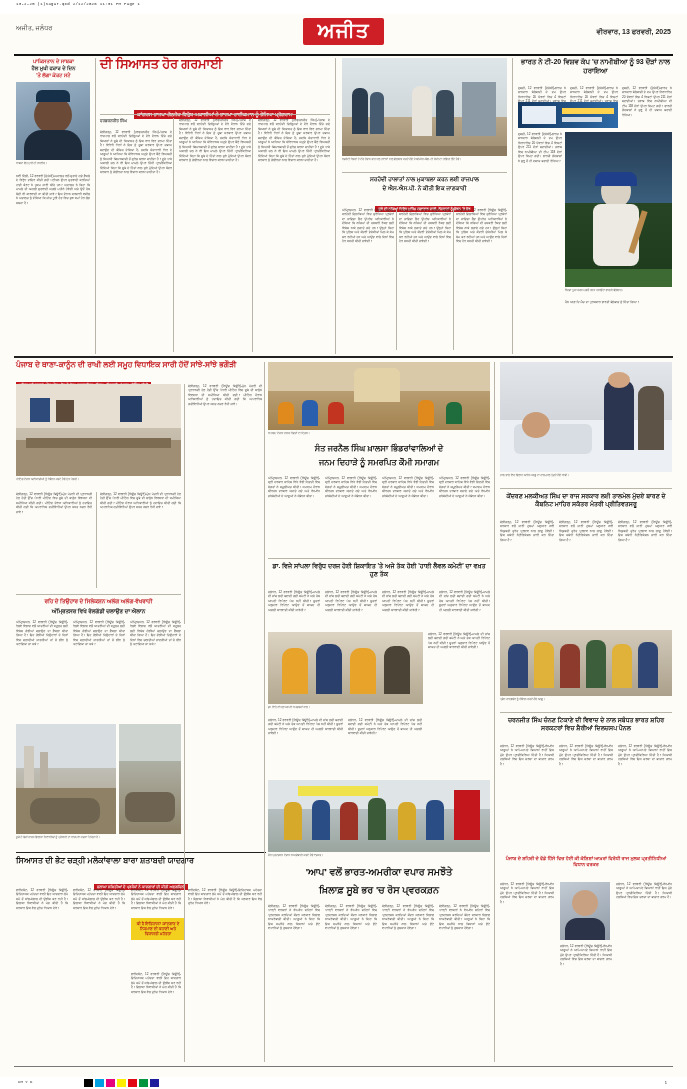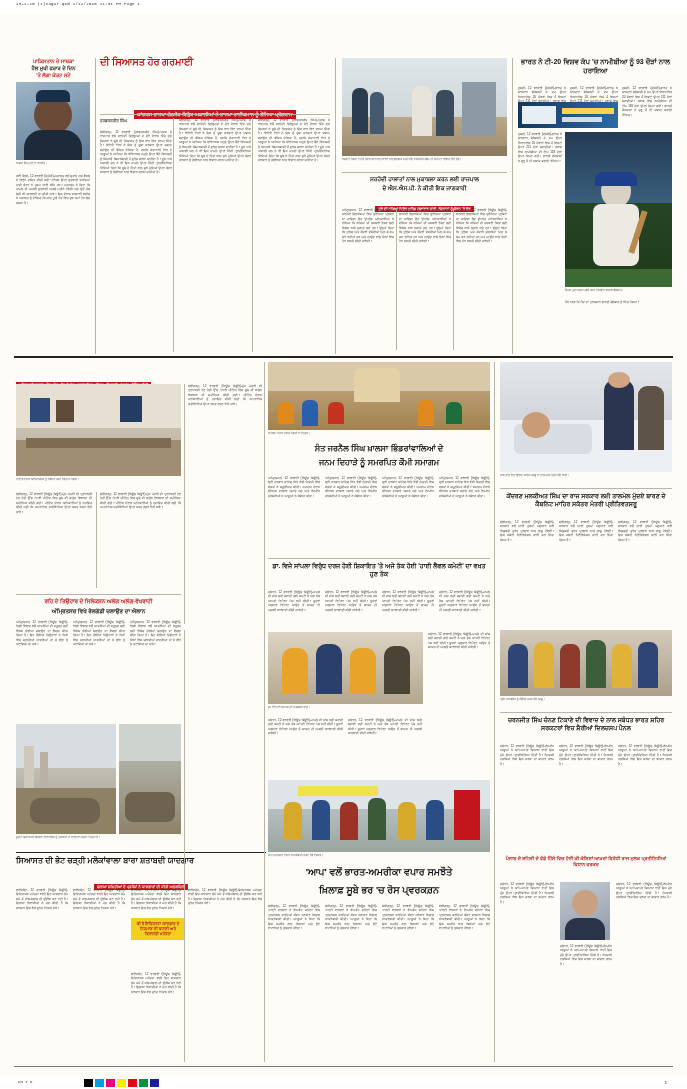--- a/index.html
+++ b/index.html
@@ -46,40 +46,47 @@
 </style>
 </head>
 <body>
 
 <div id="page">
 
   <div id="regbar">
     <div id="regtext">13-2-25 (1)Sagar.qxd  2/12/2026  11:31 PM  Page 1</div>
   </div>
 
+  <div id="masthead">
+    <div class="mh-left">ਅਜੀਤ, ਜਲੰਧਰ</div>
+    <div class="mh-logo">
+      <span>ਅਜੀਤ</span>
+    </div>
+    <div class="mh-right">ਵੀਰਵਾਰ, 13 ਫਰਵਰੀ, 2025</div>
+  </div>
 
   <div class="col" style="left:16px;top:58px;width:75px;">
     <div class="hl red" style="font-size:5.2px;line-height:1.3;text-align:center;">ਪਾਕਿਸਤਾਨ ਦੇ ਸਾਬਕਾ</div>
     <div class="hl" style="font-size:5.2px;line-height:1.3;text-align:center;color:#111;">ਹੈਲ ਮੁਖੀ ਫਰਾਰ ਦੇ ਦਿਨ</div>
     <div class="hl red" style="font-size:5.2px;line-height:1.3;text-align:center;">'ਤੇ ਲੱਗਾ ਕੋਰਟ ਸਟੇ</div>
   </div>
 
   <div class="ph" style="left:16px;top:82px;width:74px;height:78px;">
     <div class="sky" style="height:100%;background:linear-gradient(160deg,#9fb5c8,#5e7a93);"></div>
     <div style="position:absolute;left:18px;top:14px;width:38px;height:38px;border-radius:50%;background:#6b4a37;"></div>
     <div style="position:absolute;left:8px;bottom:0;width:58px;height:30px;background:#1d2a3a;border-radius:18px 18px 0 0;"></div>
     <div style="position:absolute;left:20px;top:8px;width:34px;height:12px;background:#16304a;border-radius:6px 6px 0 0;"></div>
   </div>
   <div class="cap" style="position:absolute;left:16px;top:162px;width:74px;">ਸਾਬਕਾ ਫ਼ੌਜ ਮੁਖੀ ਦੀ ਤਸਵੀਰ।</div>
   <div class="body" style="position:absolute;left:16px;top:174px;width:74px;height:180px;overflow:hidden;">ਨਵੀਂ ਦਿੱਲੀ, 12 ਫਰਵਰੀ (ਏਜੰਸੀ)-ਅਦਾਲਤ ਵਲੋਂ ਸੁਣਾਏ ਗਏ ਫ਼ੈਸਲੇ ਦੇ ਵਿਰੁੱਧ ਦਾਇਰ ਕੀਤੀ ਗਈ ਪਟੀਸ਼ਨ ਉਪਰ ਸੁਣਵਾਈ ਕਰਦਿਆਂ ਹਾਈ ਕੋਰਟ ਨੇ ਹੁਕਮ ਜਾਰੀ ਕੀਤੇ ਹਨ। ਅਦਾਲਤ ਨੇ ਕਿਹਾ ਕਿ ਮਾਮਲੇ ਦੀ ਅਗਲੀ ਸੁਣਵਾਈ ਅਗਲੇ ਮਹੀਨੇ ਹੋਵੇਗੀ ਅਤੇ ਉਦੋਂ ਤੱਕ ਕੋਈ ਵੀ ਕਾਰਵਾਈ ਨਾ ਕੀਤੀ ਜਾਵੇ। ਇਸ ਦੌਰਾਨ ਸਰਕਾਰੀ ਵਕੀਲ ਨੇ ਅਦਾਲਤ ਨੂੰ ਦੱਸਿਆ ਕਿ ਜਾਂਚ ਪੂਰੀ ਹੋਣ ਵਿਚ ਕੁਝ ਸਮਾਂ ਹੋਰ ਲੱਗ ਸਕਦਾ ਹੈ।</div>
 
   <div class="rule vrule" style="left:95px;top:58px;height:296px;"></div>
 
   <div class="col" style="left:100px;top:56px;width:230px;">
-    <div class="hl red" style="font-size:10px;line-height:1.22;letter-spacing:-0.2px;">ਦੀ ਸਿਆਸਤ ਹੋਰ ਗਰਮਾਈ</div>
+    <div class="hl red" style="font-size:13px;line-height:1.22;letter-spacing:-0.2px;">ਦੀ ਸਿਆਸਤ ਹੋਰ ਗਰਮਾਈ</div>
   </div>
   <div style="position:absolute;left:100px;top:102px;width:230px;text-align:center;">
     <span class="kicker">ਕਾਂਗਰਸ-ਭਾਜਪਾ ਗੱਠਜੋੜ ਵਿਰੁੱਧ ਅਕਾਲੀਆਂ ਨੇ ਭਾਜਪਾ ਹਾਈਕਮਾਨ ਨੂੰ ਭੇਜਿਆ ਪ੍ਰੋਗਰਾਮ</span>
   </div>
   <div class="rule hrule" style="left:100px;top:114px;width:230px;"></div>
   <div class="byline" style="position:absolute;left:100px;top:118px;width:72px;font-weight:bold;">ਹਰਭਜਨਜੀਤ ਸਿੰਘ</div>
   <div class="body" style="position:absolute;left:100px;top:130px;width:72px;height:222px;overflow:hidden;">ਚੰਡੀਗੜ੍ਹ, 12 ਫਰਵਰੀ (ਹਰਭਜਨਜੀਤ ਸਿੰਘ)-ਪੰਜਾਬ ਦੇ ਰਾਜਪਾਲ ਵਲੋਂ ਸਰਹੱਦੀ ਜ਼ਿਲ੍ਹਿਆਂ ਦੇ ਦੌਰੇ ਦੌਰਾਨ ਦਿੱਤੇ ਗਏ ਬਿਆਨਾਂ ਨੇ ਸੂਬੇ ਦੀ ਸਿਆਸਤ ਨੂੰ ਇਕ ਵਾਰ ਫਿਰ ਗਰਮਾ ਦਿੱਤਾ ਹੈ। ਵਿਰੋਧੀ ਧਿਰਾਂ ਨੇ ਇਸ ਨੂੰ ਸੂਬਾ ਸਰਕਾਰ ਉਪਰ ਦਬਾਅ ਬਣਾਉਣ ਦੀ ਕੋਸ਼ਿਸ਼ ਦੱਸਿਆ ਹੈ, ਜਦਕਿ ਸੱਤਾਧਾਰੀ ਧਿਰ ਦੇ ਆਗੂਆਂ ਨੇ ਆਖਿਆ ਕਿ ਸੰਵਿਧਾਨਕ ਅਹੁਦੇ ਉਪਰ ਬੈਠੇ ਵਿਅਕਤੀ ਨੂੰ ਸਿਆਸੀ ਬਿਆਨਬਾਜ਼ੀ ਤੋਂ ਗੁਰੇਜ਼ ਕਰਨਾ ਚਾਹੀਦਾ ਹੈ। ਦੂਜੇ ਪਾਸੇ ਅਕਾਲੀ ਦਲ ਨੇ ਵੀ ਇਸ ਮਾਮਲੇ ਉਪਰ ਤਿੱਖੀ ਪ੍ਰਤੀਕਿਰਿਆ ਦਿੰਦਿਆਂ ਕਿਹਾ ਕਿ ਸੂਬੇ ਦੇ ਹਿੱਤਾਂ ਨਾਲ ਜੁੜੇ ਮੁੱਦਿਆਂ ਉਪਰ ਕੇਂਦਰ ਸਰਕਾਰ ਨੂੰ ਗੰਭੀਰਤਾ ਨਾਲ ਵਿਚਾਰ ਕਰਨਾ ਚਾਹੀਦਾ ਹੈ।</div>
   <div class="body" style="position:absolute;left:179px;top:118px;width:72px;height:234px;overflow:hidden;">ਚੰਡੀਗੜ੍ਹ, 12 ਫਰਵਰੀ (ਹਰਭਜਨਜੀਤ ਸਿੰਘ)-ਪੰਜਾਬ ਦੇ ਰਾਜਪਾਲ ਵਲੋਂ ਸਰਹੱਦੀ ਜ਼ਿਲ੍ਹਿਆਂ ਦੇ ਦੌਰੇ ਦੌਰਾਨ ਦਿੱਤੇ ਗਏ ਬਿਆਨਾਂ ਨੇ ਸੂਬੇ ਦੀ ਸਿਆਸਤ ਨੂੰ ਇਕ ਵਾਰ ਫਿਰ ਗਰਮਾ ਦਿੱਤਾ ਹੈ। ਵਿਰੋਧੀ ਧਿਰਾਂ ਨੇ ਇਸ ਨੂੰ ਸੂਬਾ ਸਰਕਾਰ ਉਪਰ ਦਬਾਅ ਬਣਾਉਣ ਦੀ ਕੋਸ਼ਿਸ਼ ਦੱਸਿਆ ਹੈ, ਜਦਕਿ ਸੱਤਾਧਾਰੀ ਧਿਰ ਦੇ ਆਗੂਆਂ ਨੇ ਆਖਿਆ ਕਿ ਸੰਵਿਧਾਨਕ ਅਹੁਦੇ ਉਪਰ ਬੈਠੇ ਵਿਅਕਤੀ ਨੂੰ ਸਿਆਸੀ ਬਿਆਨਬਾਜ਼ੀ ਤੋਂ ਗੁਰੇਜ਼ ਕਰਨਾ ਚਾਹੀਦਾ ਹੈ। ਦੂਜੇ ਪਾਸੇ ਅਕਾਲੀ ਦਲ ਨੇ ਵੀ ਇਸ ਮਾਮਲੇ ਉਪਰ ਤਿੱਖੀ ਪ੍ਰਤੀਕਿਰਿਆ ਦਿੰਦਿਆਂ ਕਿਹਾ ਕਿ ਸੂਬੇ ਦੇ ਹਿੱਤਾਂ ਨਾਲ ਜੁੜੇ ਮੁੱਦਿਆਂ ਉਪਰ ਕੇਂਦਰ ਸਰਕਾਰ ਨੂੰ ਗੰਭੀਰਤਾ ਨਾਲ ਵਿਚਾਰ ਕਰਨਾ ਚਾਹੀਦਾ ਹੈ।</div>
   <div class="body" style="position:absolute;left:258px;top:118px;width:72px;height:234px;overflow:hidden;">ਚੰਡੀਗੜ੍ਹ, 12 ਫਰਵਰੀ (ਹਰਭਜਨਜੀਤ ਸਿੰਘ)-ਪੰਜਾਬ ਦੇ ਰਾਜਪਾਲ ਵਲੋਂ ਸਰਹੱਦੀ ਜ਼ਿਲ੍ਹਿਆਂ ਦੇ ਦੌਰੇ ਦੌਰਾਨ ਦਿੱਤੇ ਗਏ ਬਿਆਨਾਂ ਨੇ ਸੂਬੇ ਦੀ ਸਿਆਸਤ ਨੂੰ ਇਕ ਵਾਰ ਫਿਰ ਗਰਮਾ ਦਿੱਤਾ ਹੈ। ਵਿਰੋਧੀ ਧਿਰਾਂ ਨੇ ਇਸ ਨੂੰ ਸੂਬਾ ਸਰਕਾਰ ਉਪਰ ਦਬਾਅ ਬਣਾਉਣ ਦੀ ਕੋਸ਼ਿਸ਼ ਦੱਸਿਆ ਹੈ, ਜਦਕਿ ਸੱਤਾਧਾਰੀ ਧਿਰ ਦੇ ਆਗੂਆਂ ਨੇ ਆਖਿਆ ਕਿ ਸੰਵਿਧਾਨਕ ਅਹੁਦੇ ਉਪਰ ਬੈਠੇ ਵਿਅਕਤੀ ਨੂੰ ਸਿਆਸੀ ਬਿਆਨਬਾਜ਼ੀ ਤੋਂ ਗੁਰੇਜ਼ ਕਰਨਾ ਚਾਹੀਦਾ ਹੈ। ਦੂਜੇ ਪਾਸੇ ਅਕਾਲੀ ਦਲ ਨੇ ਵੀ ਇਸ ਮਾਮਲੇ ਉਪਰ ਤਿੱਖੀ ਪ੍ਰਤੀਕਿਰਿਆ ਦਿੰਦਿਆਂ ਕਿਹਾ ਕਿ ਸੂਬੇ ਦੇ ਹਿੱਤਾਂ ਨਾਲ ਜੁੜੇ ਮੁੱਦਿਆਂ ਉਪਰ ਕੇਂਦਰ ਸਰਕਾਰ ਨੂੰ ਗੰਭੀਰਤਾ ਨਾਲ ਵਿਚਾਰ ਕਰਨਾ ਚਾਹੀਦਾ ਹੈ।</div>
 
@@ -133,20 +140,21 @@
     <div style="position:absolute;left:70px;top:78px;width:6px;height:44px;background:#b98a4b;transform:rotate(18deg);"></div>
     <div style="position:absolute;left:30px;top:40px;width:42px;height:14px;background:#1f3f8a;border-radius:8px 8px 0 0;"></div>
     <div style="position:absolute;left:0;bottom:0;width:100%;height:18px;background:#3d6a33;"></div>
   </div>
   <div class="cap" style="position:absolute;left:565px;top:289px;width:107px;">ਸੈਂਕੜਾ ਪੂਰਾ ਕਰਨ ਮਗਰੋਂ ਜਸ਼ਨ ਮਨਾਉਂਦਾ ਭਾਰਤੀ ਬੱਲੇਬਾਜ਼।</div>
   <div class="body" style="position:absolute;left:518px;top:132px;width:44px;height:210px;overflow:hidden;">ਦੁਬਈ, 12 ਫਰਵਰੀ (ਏਜੰਸੀ)-ਭਾਰਤ ਨੇ ਸ਼ਾਨਦਾਰ ਬੱਲੇਬਾਜ਼ੀ ਦੇ ਦਮ ਉਪਰ ਨਿਰਧਾਰਿਤ 20 ਓਵਰਾਂ ਵਿਚ 4 ਵਿਕਟਾਂ ਉਪਰ 211 ਦੌੜਾਂ ਬਣਾਈਆਂ। ਜਵਾਬ ਵਿਚ ਨਾਮੀਬੀਆ ਦੀ ਟੀਮ 118 ਦੌੜਾਂ ਉਪਰ ਸਿਮਟ ਗਈ। ਭਾਰਤੀ ਗੇਂਦਬਾਜ਼ਾਂ ਨੇ ਸ਼ੁਰੂ ਤੋਂ ਹੀ ਦਬਾਅ ਬਣਾਈ ਰੱਖਿਆ।</div>
   <div class="body" style="position:absolute;left:565px;top:300px;width:107px;height:48px;overflow:hidden;">ਮੈਨ ਆਫ਼ ਦਿ ਮੈਚ ਦਾ ਪੁਰਸਕਾਰ ਭਾਰਤੀ ਬੱਲੇਬਾਜ਼ ਨੂੰ ਦਿੱਤਾ ਗਿਆ।</div>
 
   <div class="rule thick" style="position:absolute;left:14px;top:356px;width:659px;"></div>
 
+  <div class="hl red" style="position:absolute;left:16px;top:360px;width:480px;font-size:7.6px;line-height:1.25;">ਪੰਜਾਬ ਦੇ ਥਾਣਾ-ਕਾਨੂੰਨ ਦੀ ਰਾਖੀ ਲਈ ਸਮੂਹ ਵਿਧਾਇਕ ਸਾਰੀ ਹੱਦੋਂ ਸਾਂਝੇ-ਸਾਂਝੇ ਭਗੌੜੀ</div>
   <div style="position:absolute;left:16px;top:372px;width:300px;">
     <span class="kicker" style="font-size:3.8px;">ਪੁਲਿਸ ਕਮਿਸ਼ਨਰਾਂ, ਐਸ.ਐਸ.ਪੀਜ਼ ਤੇ ਹੋਰ ਪ੍ਰਸ਼ਾਸਨਿਕ ਪੁਲਿਸ ਅਧਿਕਾਰੀਆਂ ਨਾਲ ਮੀਟਿੰਗ ਕੀਤੀ</span>
   </div>
 
   <div class="ph" style="left:16px;top:384px;width:165px;height:92px;">
     <div style="position:absolute;inset:0;background:linear-gradient(180deg,#d8cfc0,#b9ae9c);"></div>
     <div style="position:absolute;left:0;top:0;width:100%;height:48%;background:#e7e0d2;"></div>
     <div style="position:absolute;left:14px;top:14px;width:20px;height:24px;background:#2e4a7a;"></div>
     <div style="position:absolute;left:40px;top:16px;width:18px;height:22px;background:#5d4a38;"></div>
     <div style="position:absolute;left:104px;top:12px;width:22px;height:26px;background:#243b63;"></div>

